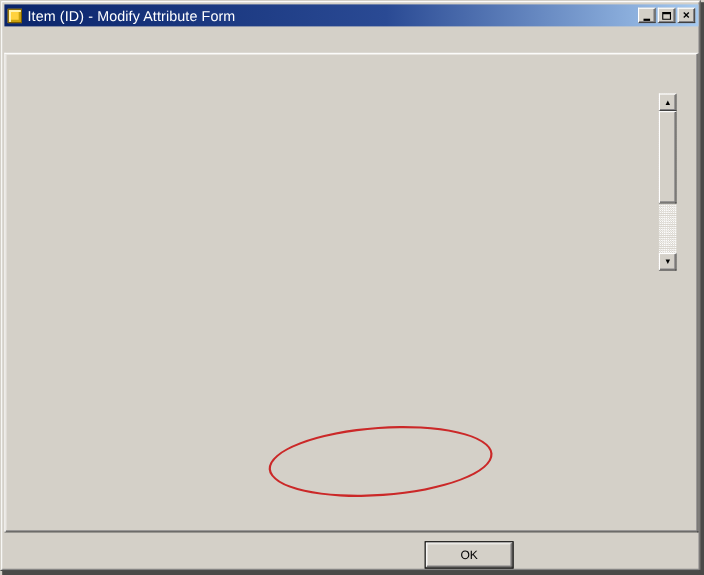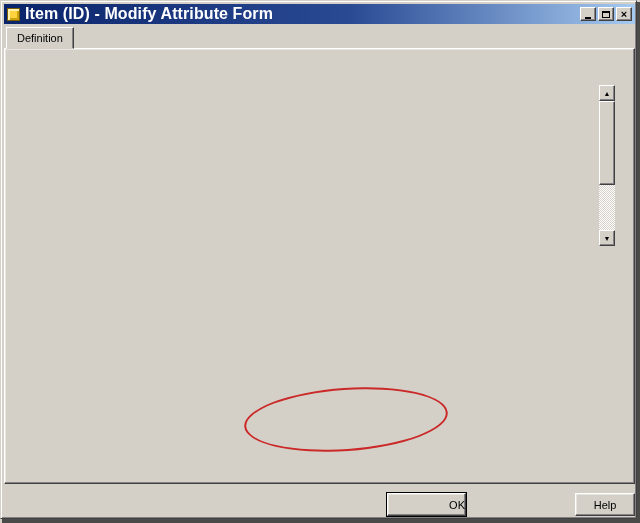--- a/index.html
+++ b/index.html
@@ -1,34 +1,34 @@
 <!DOCTYPE html>
 <html><head>
 <meta charset="utf-8">
 <style>
   * { box-sizing: border-box; margin: 0; padding: 0; }
   html,body { width:640px; height:523px; overflow:hidden; }
   body { font-family:"Liberation Sans", sans-serif; font-size:11px; color:#000; background:#d4d0c8; }
   .screen { position:relative; width:640px; height:523px; background:#d4d0c8; overflow:hidden; }
   .btn { position:absolute; font-family:"Liberation Sans",sans-serif; font-size:11px; text-align:center; cursor:default;
          background:#d4d0c8; border:1px solid; border-color:#ffffff #404040 #404040 #ffffff; box-shadow: inset -1px -1px 0 #848284, inset 1px 1px 0 #e8e5e0; }
-  .btn.default { outline:1px solid #000;text-align:right; }
+  .btn.default { outline:1px solid #000; }
 
   
   .window { position:absolute; left:0; top:0; width:637px; height:519px; background:#d4d0c8;
             border:1px solid; border-color:#d4d0c8 #404040 #404040 #d4d0c8; box-shadow: inset 1px 1px 0 #ffffff, inset -1px -1px 0 #848284; }
   .edge-bottom { position:absolute; left:2px; top:519px; width:638px; height:4px; background:#4a4a48; }
   .edge-right  { position:absolute; left:637px; top:2px; width:3px; height:519px; background:#4a4a48; }
 
   .titlebar { position:absolute; left:3px; top:3px; width:631px; height:20px;
               background:linear-gradient(90deg,#0a246a 0%,#2a4a94 55%,#a6caf0 100%);
               display:flex; align-items:center; }
   .title-icon { width:13px; height:13px; margin-left:3px; background:#ffd23e; border:1px solid #7c5e00;
                 box-shadow: inset 2px 2px 0 #fff2ae, inset -2px -2px 0 #caa10e; }
-  .title-text { margin-left:5px; color:#fff; font-weight:bold; font-size:16px; letter-spacing:0.1px; white-space:nowrap; }
+  .title-text { margin-left:5px; color:#fff; font-weight:normal; font-size:13px; letter-spacing:0.1px; white-space:nowrap; }
   .win-btns { margin-left:auto; margin-right:3px; display:flex; align-items:center; }
   .winbtn { width:16px; height:14px; margin-left:2px; position:relative; display:flex; align-items:center; justify-content:center;
             background:#d4d0c8; border:1px solid; border-color:#ffffff #404040 #404040 #ffffff; box-shadow: inset -1px -1px 0 #848284; }
   .glyph-min { width:6px; height:2px; background:#000; margin-top:7px; }
   .glyph-max { width:8px; height:7px; border:1px solid #000; border-top:2px solid #000; }
   .glyph-x { font-size:11px; font-weight:bold; line-height:10px; }
 
   
   .tab { position:absolute; background:#d4d0c8; white-space:nowrap;
          border:1px solid; border-color:#ffffff #404040 transparent #ffffff; box-shadow: inset -1px 0 0 #848284; }
@@ -114,21 +114,20 @@
           </span>
         <span class="winbtn">
             <span class="glyph-max"></span>
           </span>
         <span class="winbtn">
             <span class="glyph-x">×</span>
           </span>
       </span>
     </div>
 
-    <div class="tab active"><span>Definition</span></div>
     <div class="tabpage"></div>
 
     <div class="groupbox" style="left:14px;top:57px;width:609px;height:240px;">
       <span class="legend">Form definition</span>
     </div>
 
     <span class="lbl" style="left:28px;top:66px;">E<u>x</u>pressions:</span>
     <span class="lbl" style="left:337px;top:66px;">S<u>o</u>urce tables:</span>
 
     <div class="listview" style="left:26px;top:81px;width:302px;height:167px;">
@@ -255,20 +254,19 @@
     </div>
     <span class="lbl" style="left:452px;top:431px;">Bro<u>w</u>se sort</span>
     <div class="combo" style="left:450px;top:446px;width:158px;height:20px;">
       <span class="combo-text">None</span>
       <span class="combo-btn">
           <span>▼</span>
         </span>
     </div>
 
     <button class="btn default" style="left:386px;top:492px;width:79px;height:23px;">OK</button>
-    <button class="btn" style="left:574px;top:492px;width:60px;height:23px;">Help</button>
   </div>
 
   <div class="edge-bottom"></div>
   <div class="edge-right"></div>
 
   <div class="annotation"></div>
 </div>
 
 </body></html>

